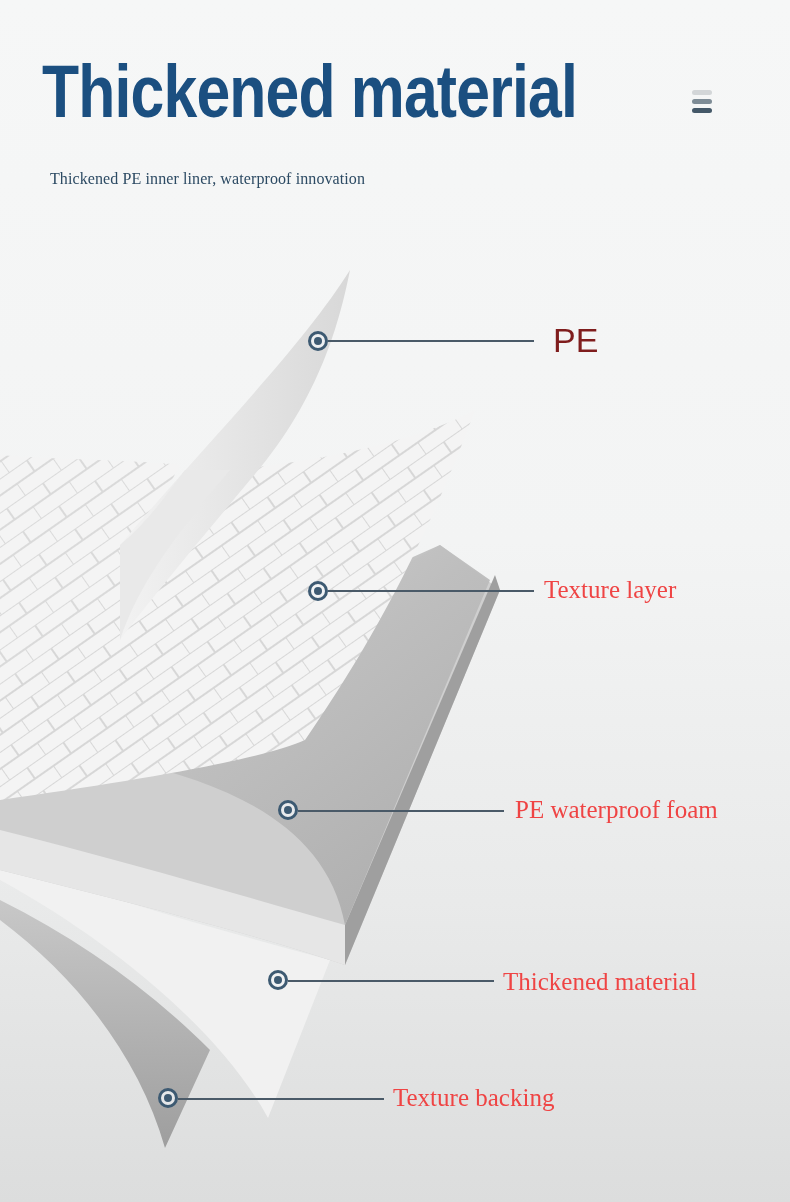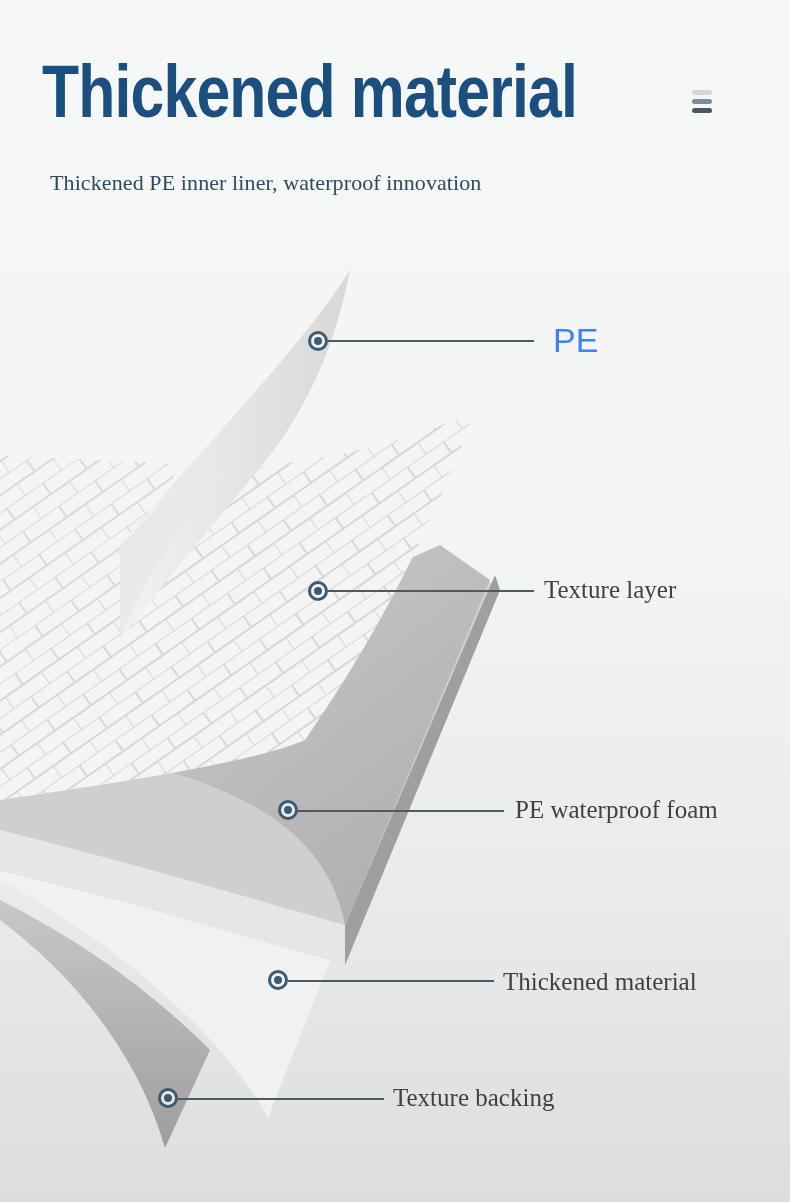--- a/index.html
+++ b/index.html
@@ -16,27 +16,27 @@
       color:#1b4f80; letter-spacing:-1px;
       transform: scaleX(0.82); transform-origin:left top;
     }
     .menu-icon { position:absolute; left:692px; top:90px; width:20px; height:26px; }
     .menu-icon span { display:block; height:5px; border-radius:3px; margin-bottom:4px; }
     .menu-icon span:nth-child(1){ background:#d3d6d8; }
     .menu-icon span:nth-child(2){ background:#7e8c96; }
     .menu-icon span:nth-child(3){ background:#445868; }
     .subtitle {
       position:absolute; left:50px; top:170px;
-      font-size:22px; color:#2c4a63; letter-spacing:0.1px;
+      font-size:16px; color:#2c4a63; letter-spacing:0.1px;
     }
     svg.illus { position:absolute; left:0; top:0; }
     .label {
-      position:absolute; font-size:25px; color:#404040; white-space:nowrap;
+      position:absolute; font-size:25px; color:#ef4444; white-space:nowrap;
     }
-    .label.sans { font-family:"Liberation Sans","DejaVu Sans",sans-serif; font-size:34px; color:#3b82f6; }
+    .label.sans { font-family:"Liberation Sans","DejaVu Sans",sans-serif; font-size:34px; color:#7f1d1d; }
     .callout-line { position:absolute; height:2px; background:#4a5a68; }
     .marker {
       position:absolute; width:20px; height:20px; border-radius:50%;
       border:3px solid #3d5a72; background:rgba(240,242,244,0.85);
     }
     .marker::after {
       content:""; position:absolute; left:3px; top:3px; width:8px; height:8px;
       border-radius:50%; background:#3d5a72;
     }
   </style>

